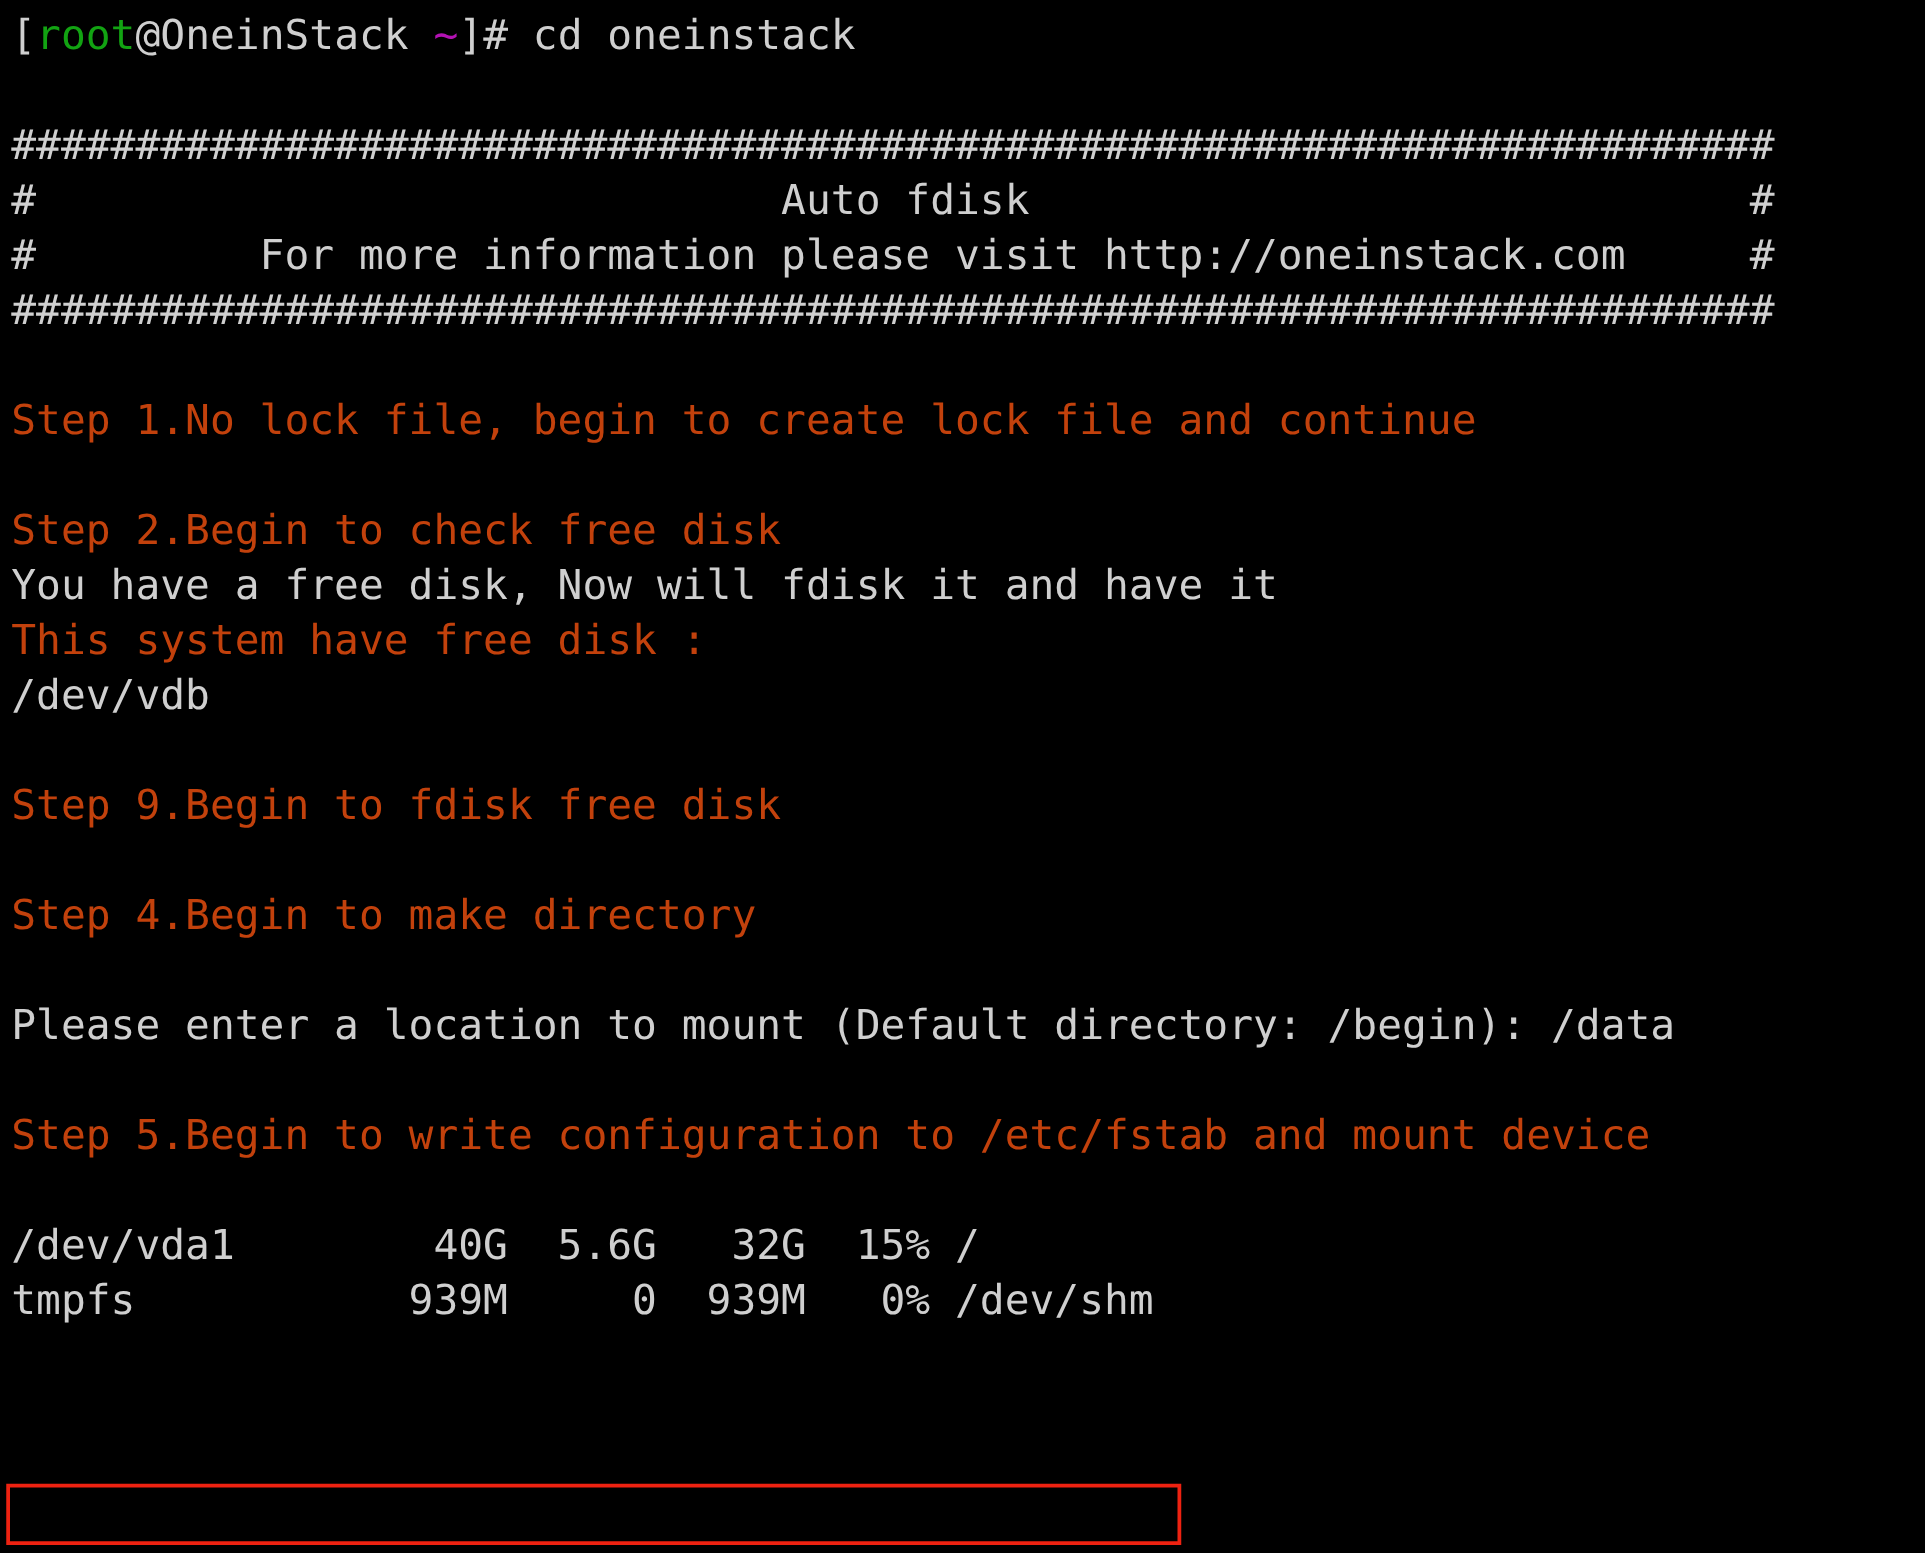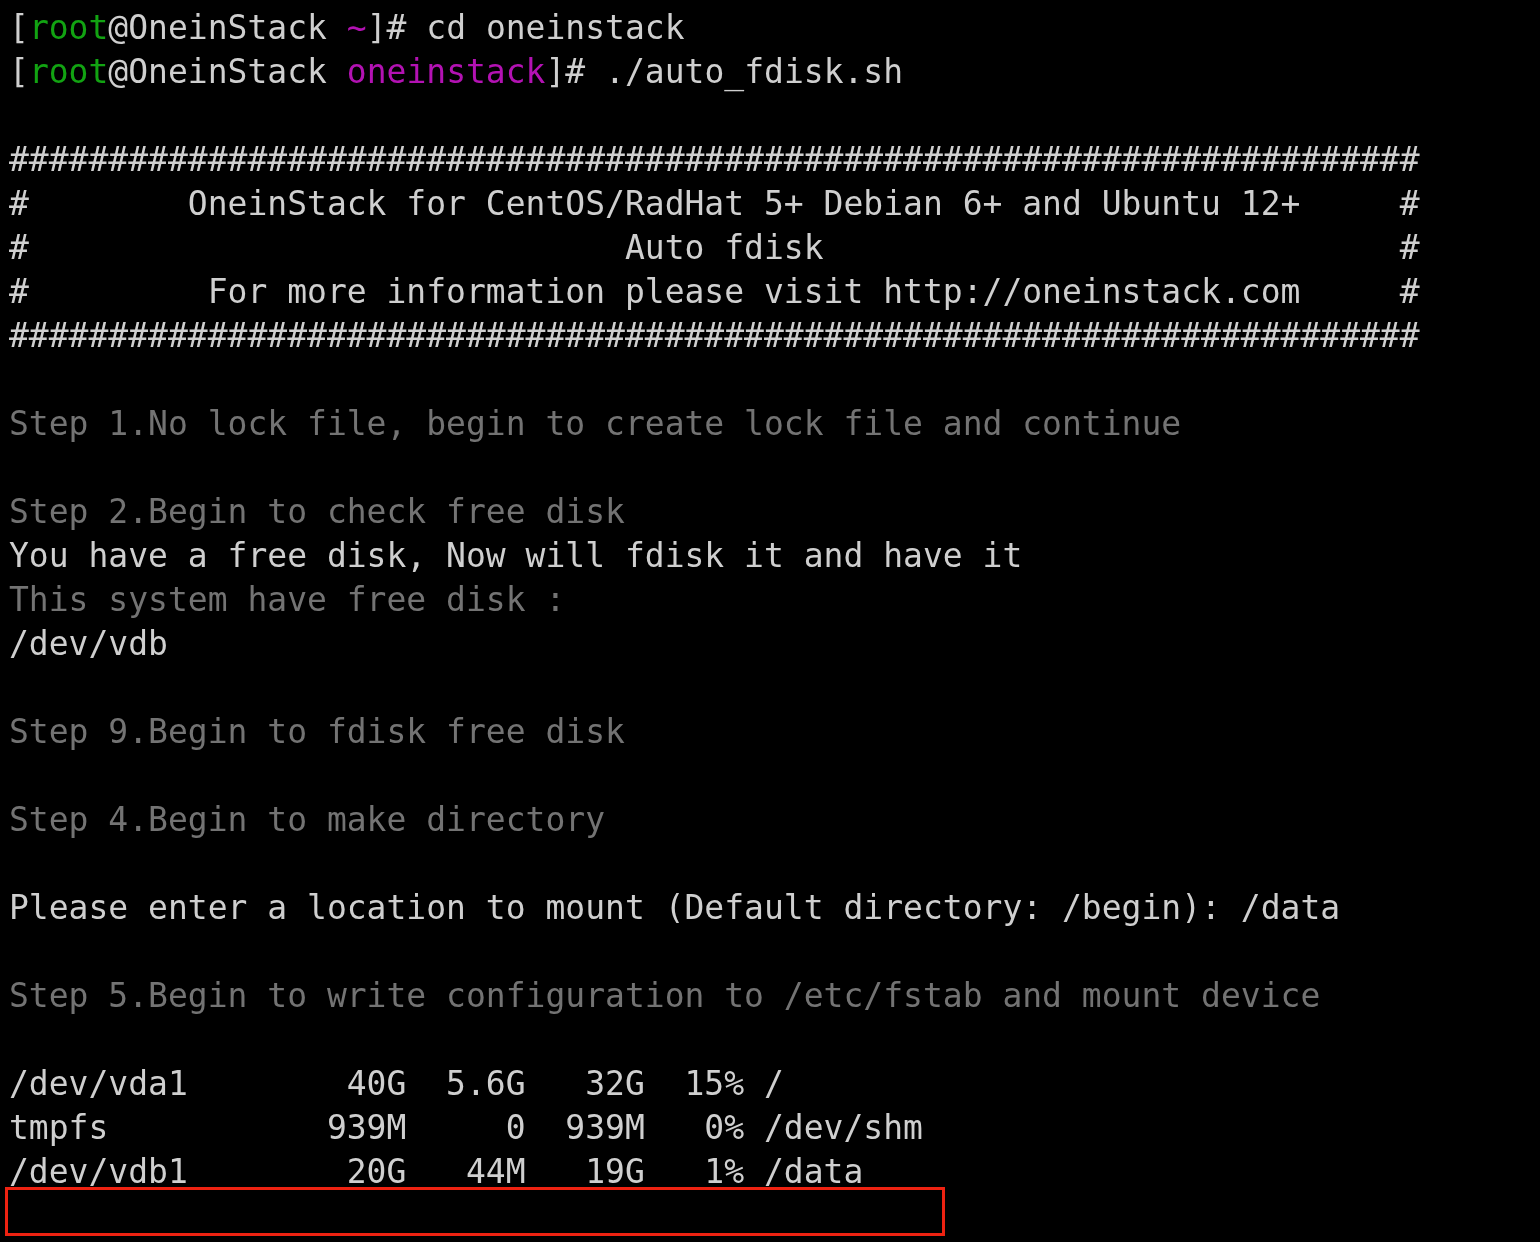--- a/index.html
+++ b/index.html
@@ -27,21 +27,21 @@
     line-height: 44px;
     font-size: 33px;
     letter-spacing: 0px;
     white-space: pre;
     color: #cfcfcf;
     font-family: "DejaVu Sans Mono", "Liberation Mono", monospace;
   }
   .line.blank { color: transparent; }
   .seg { white-space: pre; }
   .c-white   { color: #cfcfcf; }
-  .c-cyan    { color: #737373; }
+  .c-cyan    { color: #c2410c; }
   .c-green   { color: #12a312; }
   .c-magenta { color: #b312b3; }
 
   
   #highlight-box {
     position: absolute;
     left: 5px;
     top: 1187px;
     width: 940px;
     height: 49px;
@@ -50,26 +50,24 @@
     pointer-events: none;
   }
 </style>
 </head>
 <body>
 
 <div id="terminal">
 
   <div class="line"><span class="seg c-white">[</span><span class="seg c-green">root</span><span class="seg c-white">@</span><span class="seg c-white">OneinStack</span><span class="seg c-white"> </span><span class="seg c-magenta">~</span><span class="seg c-white">]# </span><span class="seg c-white">cd oneinstack</span></div>
 
-  <div class="line"><span class="seg c-white">[</span><span class="seg c-green">root</span><span class="seg c-white">@</span><span class="seg c-white">OneinStack</span><span class="seg c-white"> </span><span class="seg c-magenta">oneinstack</span><span class="seg c-white">]# </span><span class="seg c-white">./auto_fdisk.sh</span></div>
 
   <div class="line blank">&nbsp;</div>
 
   <div class="line c-white">#######################################################################</div>
-  <div class="line c-white">#        OneinStack for CentOS/RadHat 5+ Debian 6+ and Ubuntu 12+     #</div>
   <div class="line c-white">#                              Auto fdisk                             #</div>
   <div class="line c-white">#         For more information please visit http://oneinstack.com     #</div>
   <div class="line c-white">#######################################################################</div>
 
   <div class="line blank">&nbsp;</div>
 
   <div class="line c-cyan">Step 1.No lock file, begin to create lock file and continue</div>
 
   <div class="line blank">&nbsp;</div>
 
@@ -91,17 +89,16 @@
   <div class="line c-white">Please enter a location to mount (Default directory: /begin): /data</div>
 
   <div class="line blank">&nbsp;</div>
 
   <div class="line c-cyan">Step 5.Begin to write configuration to /etc/fstab and mount device</div>
 
   <div class="line blank">&nbsp;</div>
 
   <div class="line c-white">/dev/vda1        40G  5.6G   32G  15% /</div>
   <div class="line c-white">tmpfs           939M     0  939M   0% /dev/shm</div>
-  <div class="line c-white">/dev/vdb1        20G   44M   19G   1% /data</div>
 
   <div id="highlight-box"></div>
 
 </div>
 
 </body></html>

